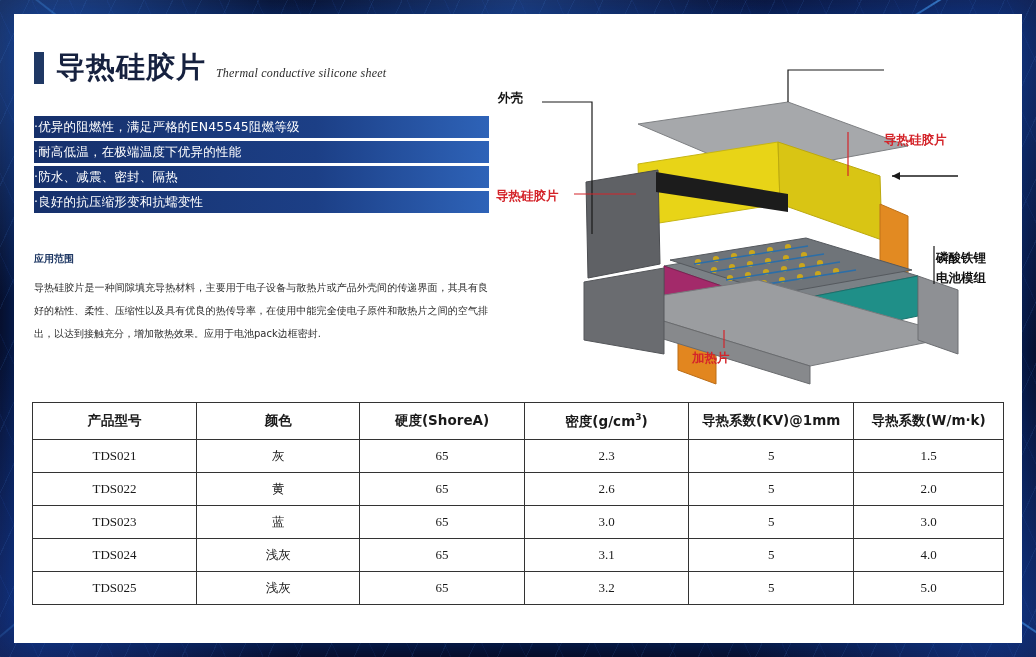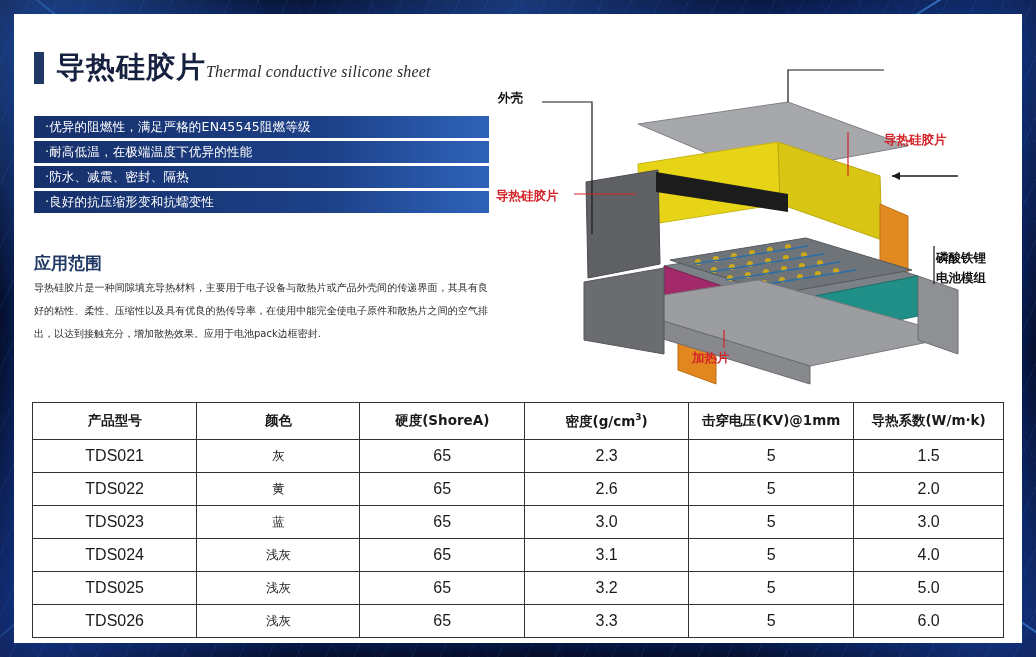--- a/index.html
+++ b/index.html
@@ -73,53 +73,54 @@
   .title-cn {
     font-family: "DejaVu Sans", "Liberation Sans", sans-serif;
     font-size: 29px;
     font-weight: bold;
     color: #16213f;
     letter-spacing: 1px;
   }
   .title-en {
     font-family: "Liberation Serif", "DejaVu Serif", serif;
     font-style: italic;
-    font-size: 16px;
+    font-size: 12px;
     color: #2b2b2b;
+    margin-left: 10px;
     letter-spacing: 0.2px;
   }
 
   
   .features {
     position: absolute;
     left: 20px;
     top: 102px;
     width: 455px;
   }
   .feature {
     height: 22px;
     margin-bottom: 3px;
     background: linear-gradient(90deg, #16306b 0%, #1c3f86 62%, #2e63b8 100%);
     color: #ffffff;
     font-family: "DejaVu Sans", "Liberation Sans", sans-serif;
     font-size: 12.5px;
     display: flex;
     align-items: center;
-    padding-left: 11px;
+    padding-left: 0;
     box-sizing: border-box;
     letter-spacing: 0.2px;
   }
 
   
   .scope-title {
     position: absolute;
     left: 20px;
     top: 238px;
     font-family: "DejaVu Sans", "Liberation Sans", sans-serif;
-    font-size: 17px;
+    font-size: 10px;
     font-weight: bold;
     color: #1f3864;
   }
   .scope-body {
     position: absolute;
     left: 20px;
     top: 262px;
     width: 454px;
     font-family: "DejaVu Sans", "Liberation Sans", sans-serif;
     font-size: 10px;
@@ -166,22 +167,22 @@
     margin-left: 36px;
   }
   table.spec th {
     height: 34px;
     font-size: 13.5px;
     font-weight: bold;
     background: #ffffff;
   }
   table.spec td {
     height: 30px;
-    font-size: 16px;
-    font-family: Liberation Sans, sans-serif;
+    font-size: 13px;
+    font-family: Liberation Serif, serif;
   }
   table.spec td.cn {
     font-family: "DejaVu Sans", "Liberation Sans", sans-serif;
     font-size: 12.5px;
   }
   sup { font-size: 9px; }
 </style>
 </head>
 <body>
 
@@ -292,21 +293,21 @@
     </div>
 
     <div class="table-wrap">
       <table class="spec">
         <thead>
           <tr>
             <th style="width:164px;">产品型号</th>
             <th style="width:164px;">颜色</th>
             <th style="width:164px;">硬度(ShoreA)</th>
             <th style="width:164px;"><span>密度(g/cm</span><sup>3</sup><span>)</span></th>
-            <th style="width:164px;">击穿电压(KV)@1mm</th>
+            <th style="width:164px;">导热系数(KV)@1mm</th>
             <th style="width:149px;">导热系数(W/m·k)</th>
           </tr>
         </thead>
         <tbody>
           <tr>
             <td>TDS021</td>
             <td class="cn">灰</td>
             <td>65</td>
             <td>2.3</td>
             <td>5</td>
@@ -336,27 +337,19 @@
             <td>5</td>
             <td>4.0</td>
           </tr>
           <tr>
             <td>TDS025</td>
             <td class="cn">浅灰</td>
             <td>65</td>
             <td>3.2</td>
             <td>5</td>
             <td>5.0</td>
-          </tr>
-          <tr>
-            <td>TDS026</td>
-            <td class="cn">浅灰</td>
-            <td>65</td>
-            <td>3.3</td>
-            <td>5</td>
-            <td>6.0</td>
           </tr>
         </tbody>
       </table>
     </div>
 
   </div>
 </div>
 
 </body></html>

